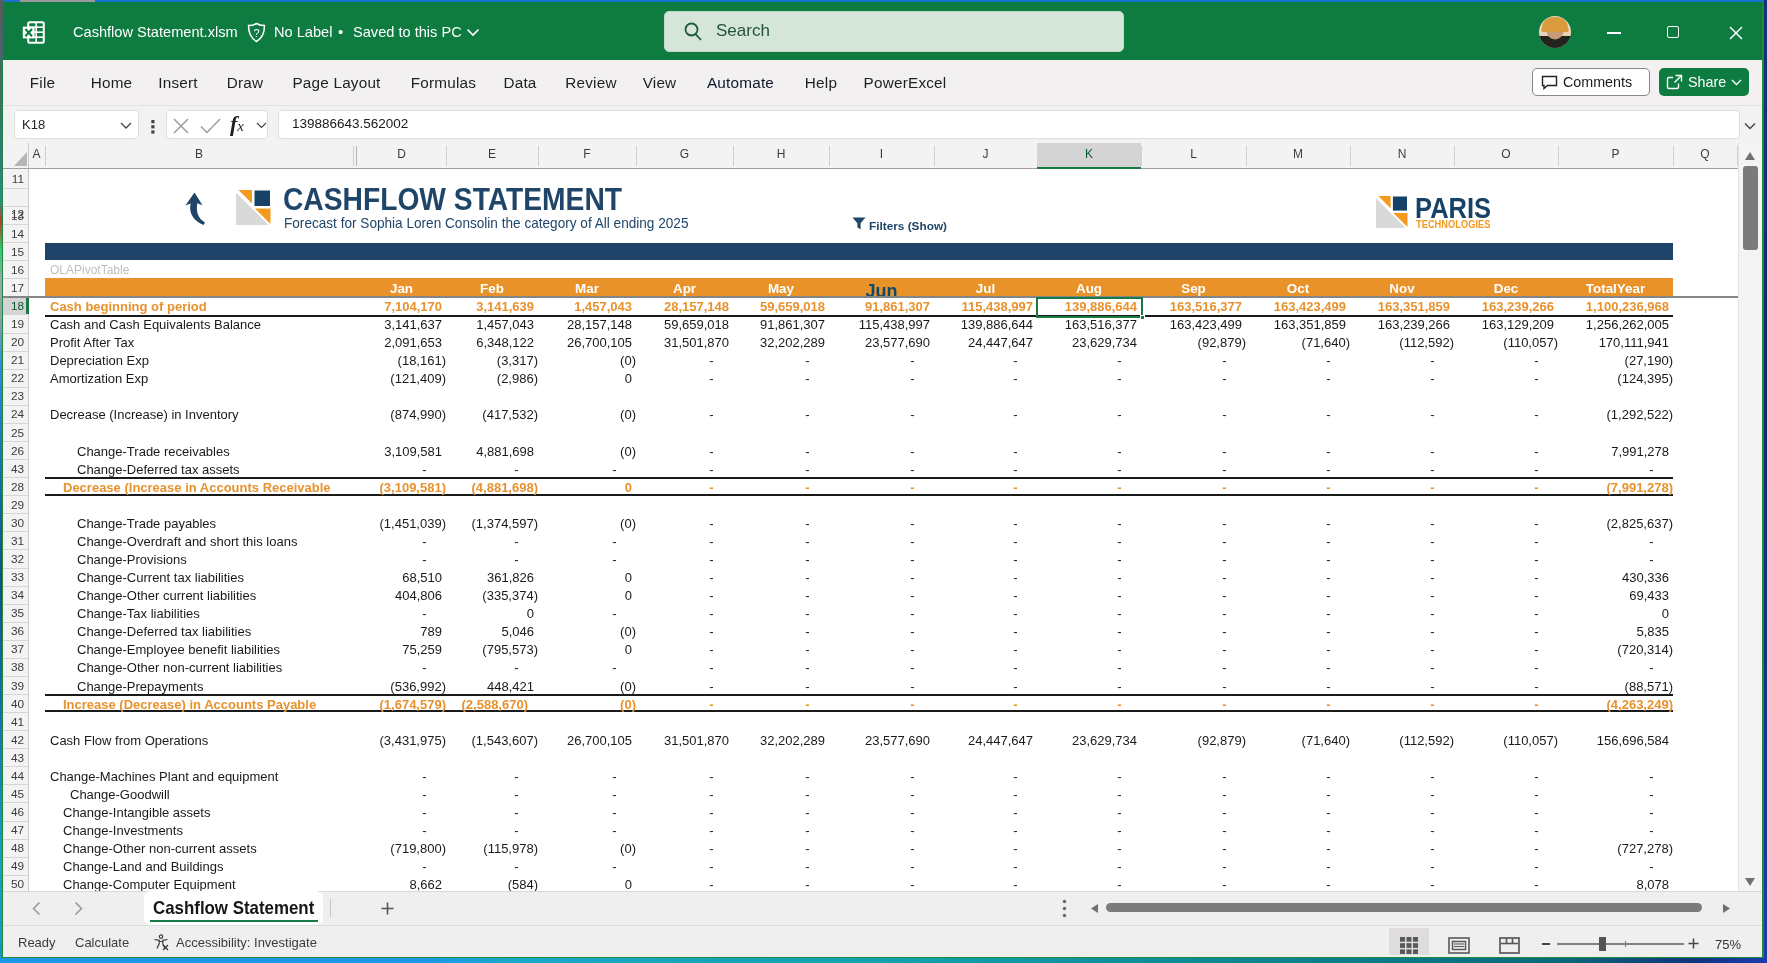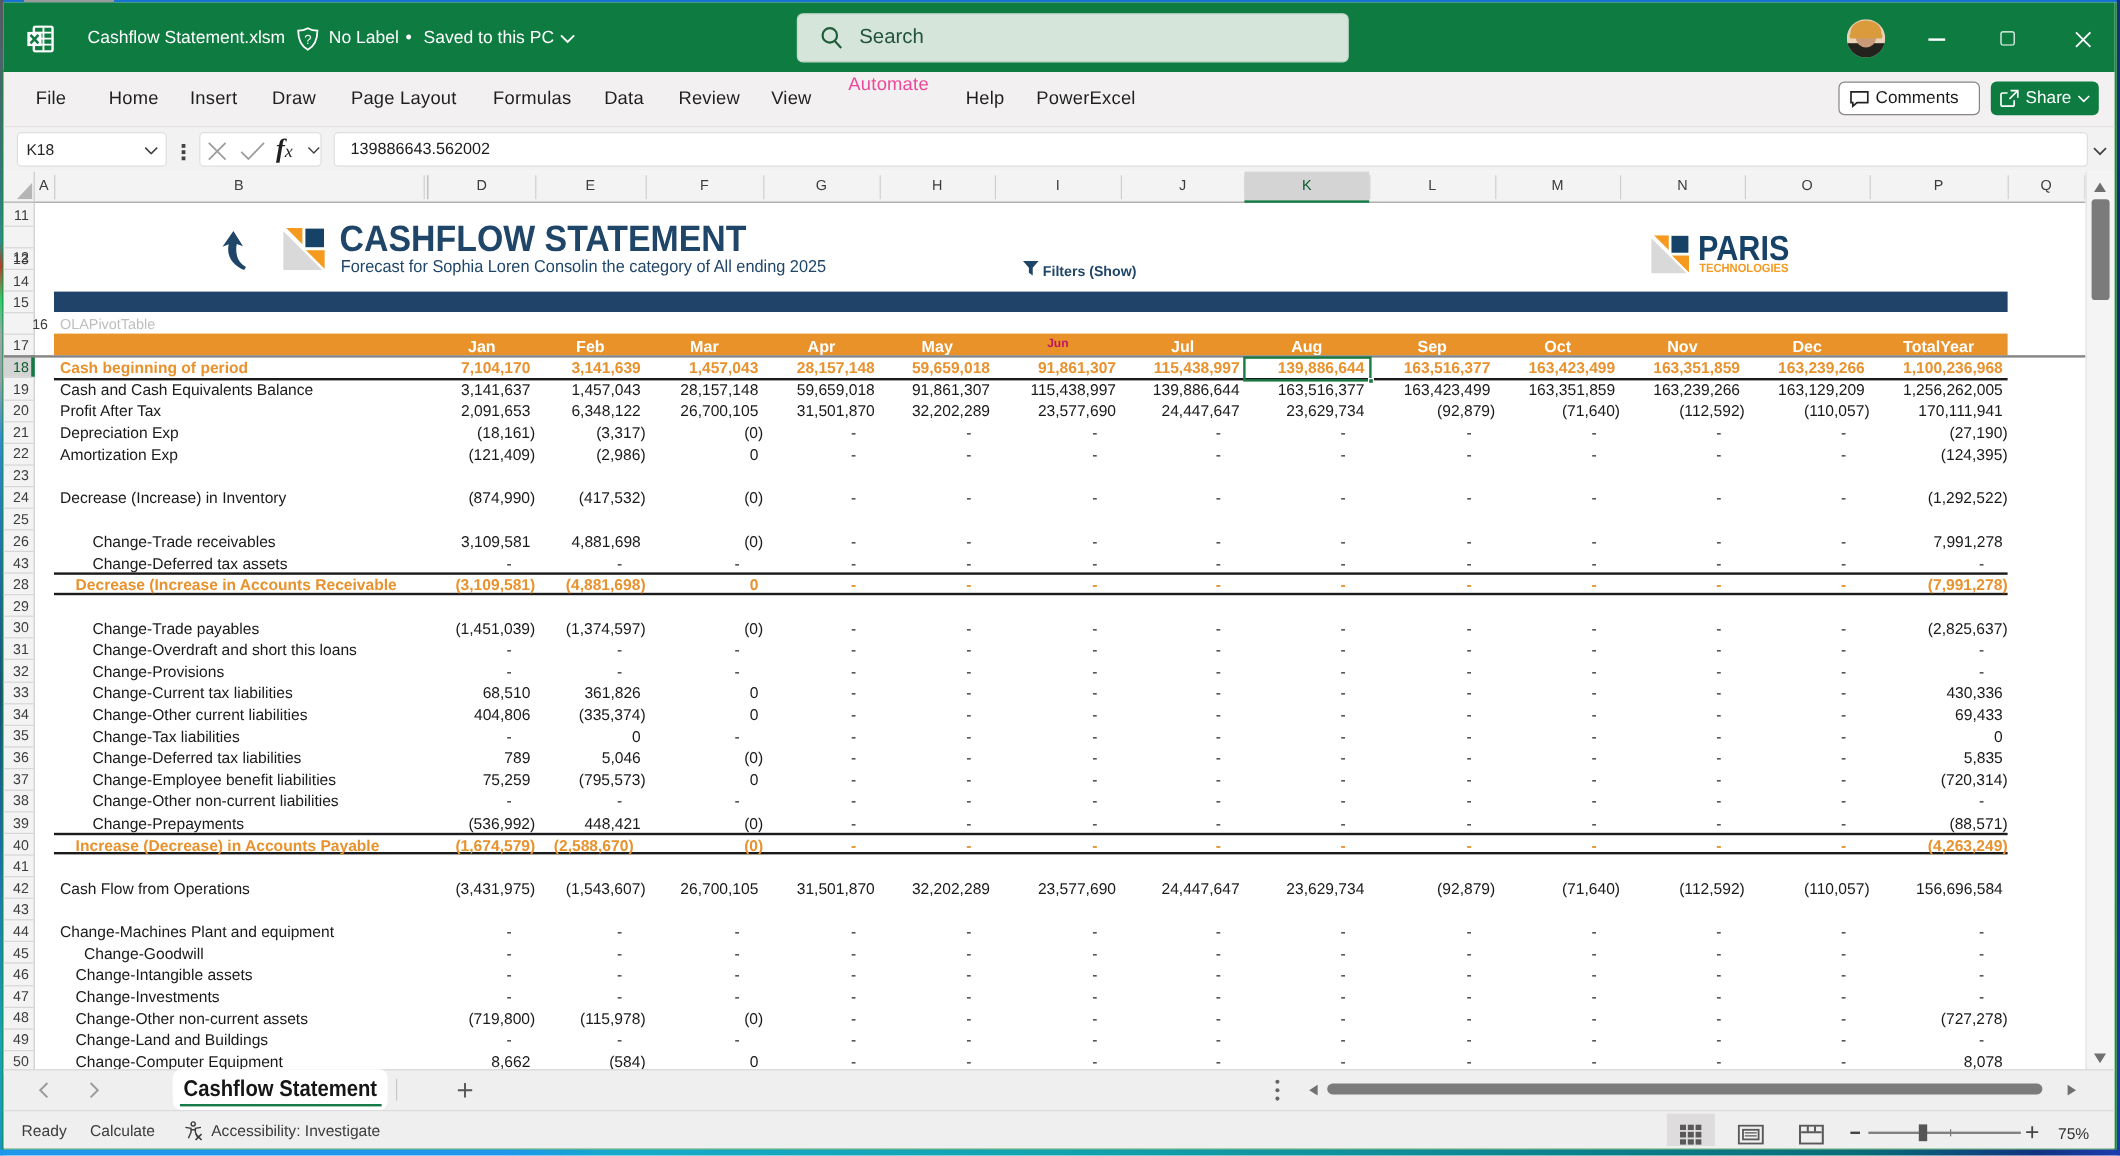--- a/index.html
+++ b/index.html
@@ -68,21 +68,21 @@
 <div class="ab" style="left:3px;top:60px;width:1759px;height:45px;background:#f2f0f0"></div>
 <div class="ab" style="left:42.5px;top:74px;transform:translateX(-50%);font-size:15.3px;letter-spacing:0.2px;color:#1f1f1f;white-space:nowrap">File</div>
 <div class="ab" style="left:111.5px;top:74px;transform:translateX(-50%);font-size:15.3px;letter-spacing:0.2px;color:#1f1f1f;white-space:nowrap">Home</div>
 <div class="ab" style="left:178px;top:74px;transform:translateX(-50%);font-size:15.3px;letter-spacing:0.2px;color:#1f1f1f;white-space:nowrap">Insert</div>
 <div class="ab" style="left:245px;top:74px;transform:translateX(-50%);font-size:15.3px;letter-spacing:0.2px;color:#1f1f1f;white-space:nowrap">Draw</div>
 <div class="ab" style="left:336.5px;top:74px;transform:translateX(-50%);font-size:15.3px;letter-spacing:0.2px;color:#1f1f1f;white-space:nowrap">Page Layout</div>
 <div class="ab" style="left:443.5px;top:74px;transform:translateX(-50%);font-size:15.3px;letter-spacing:0.2px;color:#1f1f1f;white-space:nowrap">Formulas</div>
 <div class="ab" style="left:520px;top:74px;transform:translateX(-50%);font-size:15.3px;letter-spacing:0.2px;color:#1f1f1f;white-space:nowrap">Data</div>
 <div class="ab" style="left:591px;top:74px;transform:translateX(-50%);font-size:15.3px;letter-spacing:0.2px;color:#1f1f1f;white-space:nowrap">Review</div>
 <div class="ab" style="left:659.5px;top:74px;transform:translateX(-50%);font-size:15.3px;letter-spacing:0.2px;color:#1f1f1f;white-space:nowrap">View</div>
-<div class="ab" style="left:740.5px;top:62px;transform:translateX(-50%);font-size:15.3px;letter-spacing:0.2px;color:#ec4899;white-space:nowrap">Automate</div>
+<div class="ab" style="left:740.5px;top:74px;transform:translateX(-50%);font-size:15.3px;letter-spacing:0.2px;color:#0f172a;white-space:nowrap">Automate</div>
 <div class="ab" style="left:821px;top:74px;transform:translateX(-50%);font-size:15.3px;letter-spacing:0.2px;color:#1f1f1f;white-space:nowrap">Help</div>
 <div class="ab" style="left:905px;top:74px;transform:translateX(-50%);font-size:15.3px;letter-spacing:0.2px;color:#1f1f1f;white-space:nowrap">PowerExcel</div>
 <div class="ab" style="left:1532px;top:68px;width:118px;height:28px;background:#fff;border:1px solid #868686;border-radius:5px"></div>
 <svg class="ab" style="left:1541px;top:75px" width="17" height="15" viewBox="0 0 17 15">
     <path d="M1.5 1.5 H15.5 V10.5 H6.5 L3 13.5 V10.5 H1.5 Z" fill="none" stroke="#222" stroke-width="1.4"></path>
   </svg>
 <div class="ab" style="left:1563px;top:74px;font-size:14.3px;color:#1a1a1a">Comments</div>
 <div class="ab" style="left:1659px;top:68px;width:90px;height:28px;background:#0e7c41;border-radius:5px"></div>
 <svg class="ab" style="left:1666px;top:74px" width="17" height="16" viewBox="0 0 17 16">
     <path d="M7 3.5 H3 C1.9 3.5 1.5 4 1.5 5 V13 C1.5 14 2 14.5 3 14.5 H11 C12 14.5 12.5 14 12.5 13 V9.5" fill="none" stroke="#fff" stroke-width="1.4"></path>
@@ -165,21 +165,21 @@
 <div class="rn" style="left:0px;top:172.4px;width:24px;color:#3c3c3c">11</div>
 <div class="ab" style="left:3px;top:187.9px;width:25px;height:1px;background:#d6d6d6"></div>
 <div class="rn" style="left:0px;top:207px;width:24px;color:#3c3c3c">12</div>
 <div class="ab" style="left:3px;top:206.0px;width:25px;height:1px;background:#d6d6d6"></div>
 <div class="rn" style="left:0px;top:208.6px;width:24px;color:#3c3c3c">13</div>
 <div class="ab" style="left:3px;top:224.0px;width:25px;height:1px;background:#d6d6d6"></div>
 <div class="rn" style="left:0px;top:226.6px;width:24px;color:#3c3c3c">14</div>
 <div class="ab" style="left:3px;top:242.1px;width:25px;height:1px;background:#d6d6d6"></div>
 <div class="rn" style="left:0px;top:244.7px;width:24px;color:#3c3c3c">15</div>
 <div class="ab" style="left:3px;top:260.2px;width:25px;height:1px;background:#d6d6d6"></div>
-<div class="rn" style="left:16px;top:262.8px;width:24px;color:#3c3c3c">16</div>
+<div class="rn" style="left:0px;top:262.8px;width:24px;color:#3c3c3c">16</div>
 <div class="ab" style="left:3px;top:278.2px;width:25px;height:1px;background:#d6d6d6"></div>
 <div class="rn" style="left:0px;top:280.9px;width:24px;color:#3c3c3c">17</div>
 <div class="ab" style="left:3px;top:296.3px;width:25px;height:1px;background:#d6d6d6"></div>
 <div class="ab" style="left:3px;top:296.3px;width:25px;height:18.07px;background:#d4d4d4"></div>
 <div class="ab" style="left:25.5px;top:296.3px;width:3px;height:18.07px;background:#157a45"></div>
 <div class="rn" style="left:0px;top:298.9px;width:24px;color:#0b5a2d">18</div>
 <div class="ab" style="left:3px;top:314.4px;width:25px;height:1px;background:#d6d6d6"></div>
 <div class="rn" style="left:0px;top:317.0px;width:24px;color:#3c3c3c">19</div>
 <div class="ab" style="left:3px;top:332.5px;width:25px;height:1px;background:#d6d6d6"></div>
 <div class="rn" style="left:0px;top:335.1px;width:24px;color:#3c3c3c">20</div>
@@ -245,21 +245,21 @@
 <div class="rn" style="left:0px;top:877.3px;width:24px;color:#3c3c3c">50</div>
 <div class="ab" style="left:3px;top:892.8px;width:25px;height:1px;background:#d6d6d6"></div>
 <div class="ab" style="left:45px;top:243px;width:1628px;height:16.5px;background:#20436a"></div>
 <div class="ab" style="left:50px;top:262.8px;font-size:12px;color:#bebebe">OLAPivotTable</div>
 <div class="ab" style="left:45px;top:278.2px;width:1628px;height:18.07px;background:#e89229"></div>
 <div class="ab" style="left:401.5px;top:281.3px;transform:translateX(-50%);font-size:13.4px;font-weight:bold;color:#fff">Jan</div>
 <div class="ab" style="left:492.0px;top:281.3px;transform:translateX(-50%);font-size:13.4px;font-weight:bold;color:#fff">Feb</div>
 <div class="ab" style="left:587.0px;top:281.3px;transform:translateX(-50%);font-size:13.4px;font-weight:bold;color:#fff">Mar</div>
 <div class="ab" style="left:684.5px;top:281.3px;transform:translateX(-50%);font-size:13.4px;font-weight:bold;color:#fff">Apr</div>
 <div class="ab" style="left:781.0px;top:281.3px;transform:translateX(-50%);font-size:13.4px;font-weight:bold;color:#fff">May</div>
-<div class="ab" style="left:881.5px;top:281.3px;transform:translateX(-50%);font-size:10px;font-weight:bold;color:#be185d">Jun</div>
+<div class="ab" style="left:881.5px;top:281.3px;transform:translateX(-50%);font-size:18px;font-weight:bold;color:#0c4a6e">Jun</div>
 <div class="ab" style="left:985.5px;top:281.3px;transform:translateX(-50%);font-size:13.4px;font-weight:bold;color:#fff">Jul</div>
 <div class="ab" style="left:1089.0px;top:281.3px;transform:translateX(-50%);font-size:13.4px;font-weight:bold;color:#fff">Aug</div>
 <div class="ab" style="left:1193.5px;top:281.3px;transform:translateX(-50%);font-size:13.4px;font-weight:bold;color:#fff">Sep</div>
 <div class="ab" style="left:1298.0px;top:281.3px;transform:translateX(-50%);font-size:13.4px;font-weight:bold;color:#fff">Oct</div>
 <div class="ab" style="left:1402.0px;top:281.3px;transform:translateX(-50%);font-size:13.4px;font-weight:bold;color:#fff">Nov</div>
 <div class="ab" style="left:1506.0px;top:281.3px;transform:translateX(-50%);font-size:13.4px;font-weight:bold;color:#fff">Dec</div>
 <div class="ab" style="left:1615.5px;top:281.3px;transform:translateX(-50%);font-size:13.4px;font-weight:bold;color:#fff">TotalYear</div>
 <div class="ab" style="left:3px;top:296.4px;width:1735px;height:1.2px;background:#858585"></div>
 <div class="ab" style="left:45px;top:314.6px;width:1628px;height:2px;background:#1a1a1a"></div>
 <div class="ab" style="left:45px;top:477.1px;width:1628px;height:1.5px;background:#1a1a1a"></div>

